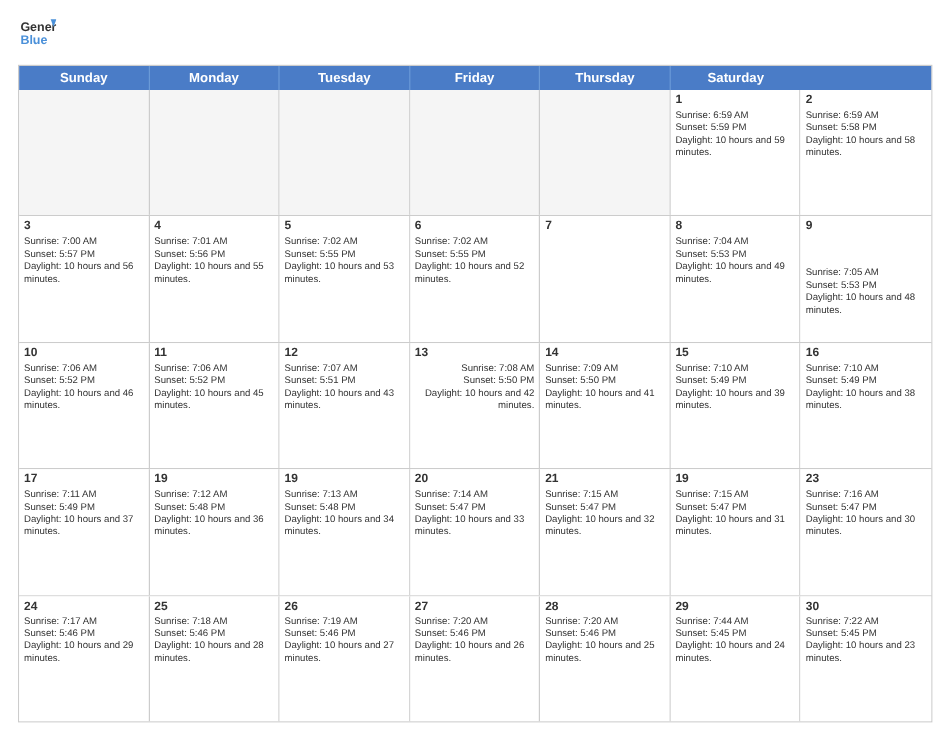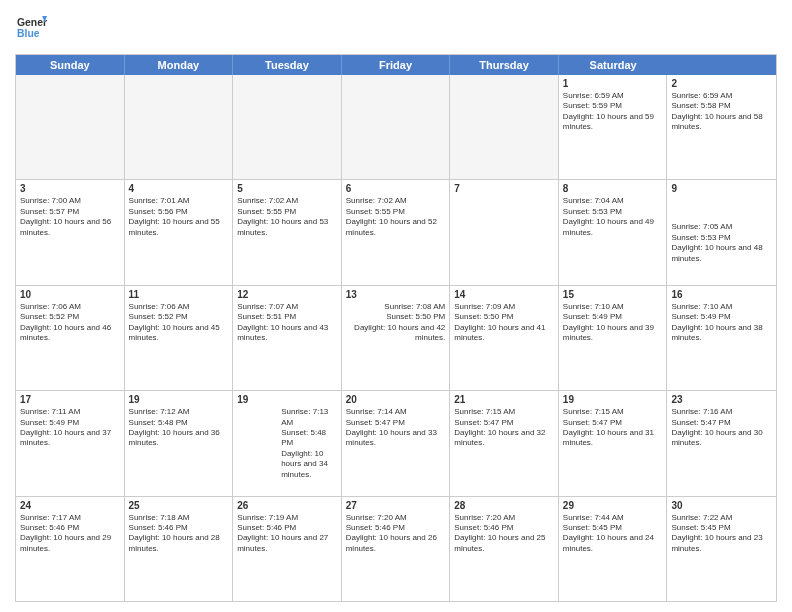--- a/index.html
+++ b/index.html
@@ -242,21 +242,21 @@
 Daylight: 10 hours and 37 minutes.</div>
           </div>
           <div class="calendar-cell">
             <div class="day-number">19</div>
             <div class="cell-text" style="white-space: pre-line;">Sunrise: 7:12 AM
 Sunset: 5:48 PM
 Daylight: 10 hours and 36 minutes.</div>
           </div>
           <div class="calendar-cell">
             <div class="day-number">19</div>
-            <div class="cell-text" style="white-space: pre-line; margin-left: 44px;">Sunrise: 7:13 AM
+            <div class="cell-text" style="white-space: pre-line;">Sunrise: 7:13 AM
 Sunset: 5:48 PM
 Daylight: 10 hours and 34 minutes.</div>
           </div>
           <div class="calendar-cell">
             <div class="day-number">20</div>
             <div class="cell-text" style="white-space: pre-line;">Sunrise: 7:14 AM
 Sunset: 5:47 PM
 Daylight: 10 hours and 33 minutes.</div>
           </div>
           <div class="calendar-cell">

